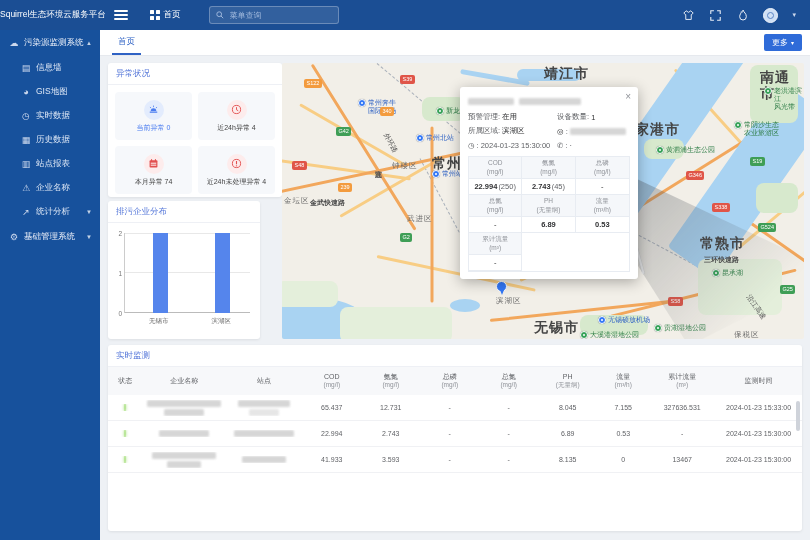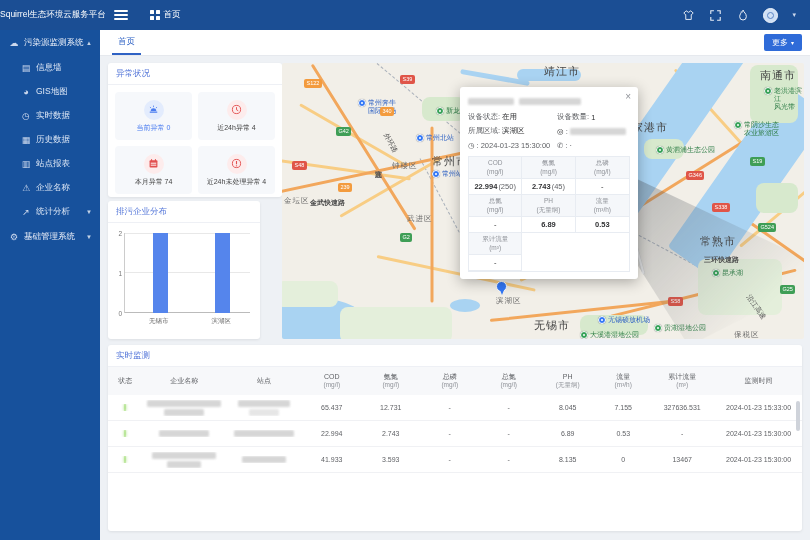--- a/index.html
+++ b/index.html
@@ -70,21 +70,21 @@
   
   .map{position:absolute;left:182px;top:6px;width:522px;height:276px;background:#f2efe8;overflow:hidden;border-radius:2px;cursor:grab;}
   .gpatch{position:absolute;background:#d7e9cd;border-radius:8px;}
   .gpatch.pale{background:#e4efdb;}
   .wshape{position:absolute;background:#a9d3f2;}
   .roadline{position:absolute;height:3px;background:#f2a75c;transform-origin:0 50%;border-radius:2px;}
   .roadline.y{height:2.5px;background:#f8cd84;}
   .roadline.wr{height:2px;background:#fff;box-shadow:0 0 0 .5px #ddd;}
   .railline{position:absolute;height:0;border-top:1.6px dashed #aab1bb;transform-origin:0 50%;}
   .mlabel{position:absolute;font-size:7px;color:#666;white-space:pre-line;display:flex;align-items:flex-start;gap:2px;line-height:1.15;z-index:3;}
-  .mlabel.city{font-size:11px;color:#454545;font-weight:normal;letter-spacing:1px;}
+  .mlabel.city{font-size:14px;color:#454545;font-weight:bold;letter-spacing:1px;}
   .mlabel.district{font-size:7.5px;color:#6b6b6b;letter-spacing:1px;}
   .mlabel.poi-green{color:#2e7d46;}
   .mlabel.poi-blue{color:#2f62c4;}
   .mlabel.road-bold{color:#4a4a4a;font-weight:bold;}
   .mlabel.road-vert{writing-mode:vertical-lr;color:#555;}
   .mlabel.road-rot{color:#555;}
   .mdot{width:8px;height:8px;border-radius:50%;background:#36a157;border:1px solid #fff;box-shadow:0 0 1px rgba(0,0,0,.4);flex:0 0 8px;position:relative;}
   .mdot::after{content:"";position:absolute;left:2px;top:2px;width:2px;height:2px;border-radius:50%;background:#fff;}
   .poi-blue .mdot{background:#3478f6;}
   .mbadge{position:absolute;font-size:5.5px;color:#fff;padding:.5px 2.5px;border-radius:2px;z-index:3;line-height:1.4;}
@@ -149,20 +149,27 @@
         <span></span>
       </div>
     <div class="home-nav">
       <span class="grid-ico">
           <i></i>
           <i></i>
           <i></i>
           <i></i>
         </span>
       <span>首页</span>
+    </div>
+    <div class="search-box">
+      <svg width="8" height="8" viewBox="0 0 10 10">
+          <circle cx="4" cy="4" r="3" fill="none" stroke="#9fb8dc" stroke-width="1.2"></circle>
+          <line x1="6.2" y1="6.2" x2="9" y2="9" stroke="#9fb8dc" stroke-width="1.2"></line>
+        </svg>
+      <input placeholder="菜单查询" style="">
     </div>
     <div class="top-right">
       <span class="tico">
           <svg width="11" height="11" viewBox="0 0 14 14">
             <path d="M4 1 L7 3 L10 1 L13 4 L10.5 6 L10.5 12 L3.5 12 L3.5 6 L1 4 Z" fill="none" stroke="#e9eef7" stroke-width="1.2"></path>
           </svg>
         </span>
       <span class="tico">
           <svg width="11" height="11" viewBox="0 0 14 14">
             <path d="M1 5 V1 H5 M9 1 H13 V5 M13 9 V13 H9 M5 13 H1 V9" fill="none" stroke="#e9eef7" stroke-width="1.4"></path>
@@ -384,21 +391,21 @@
             <span class="tip"></span>
           </div>
           <div class="map-popup">
           <span class="pp-close">×</span>
           <div class="pp-title">
             <span class="blur" style="width:46px;"></span>
             <span class="blur" style="width:62px;"></span>
           </div>
           <div class="pp-info">
             <div class="pp-line">
-                <span>设备状态:</span>
+                <span>预警管理:</span>
                 <span class="pp-strong">在用</span>
               </div>
             <div class="pp-line">
                 <span>设备数量:</span>
                 <span class="pp-strong">1</span>
               </div>
             <div class="pp-line">
                 <span>所属区域:</span>
                 <span class="pp-strong">滨湖区</span>
               </div>

